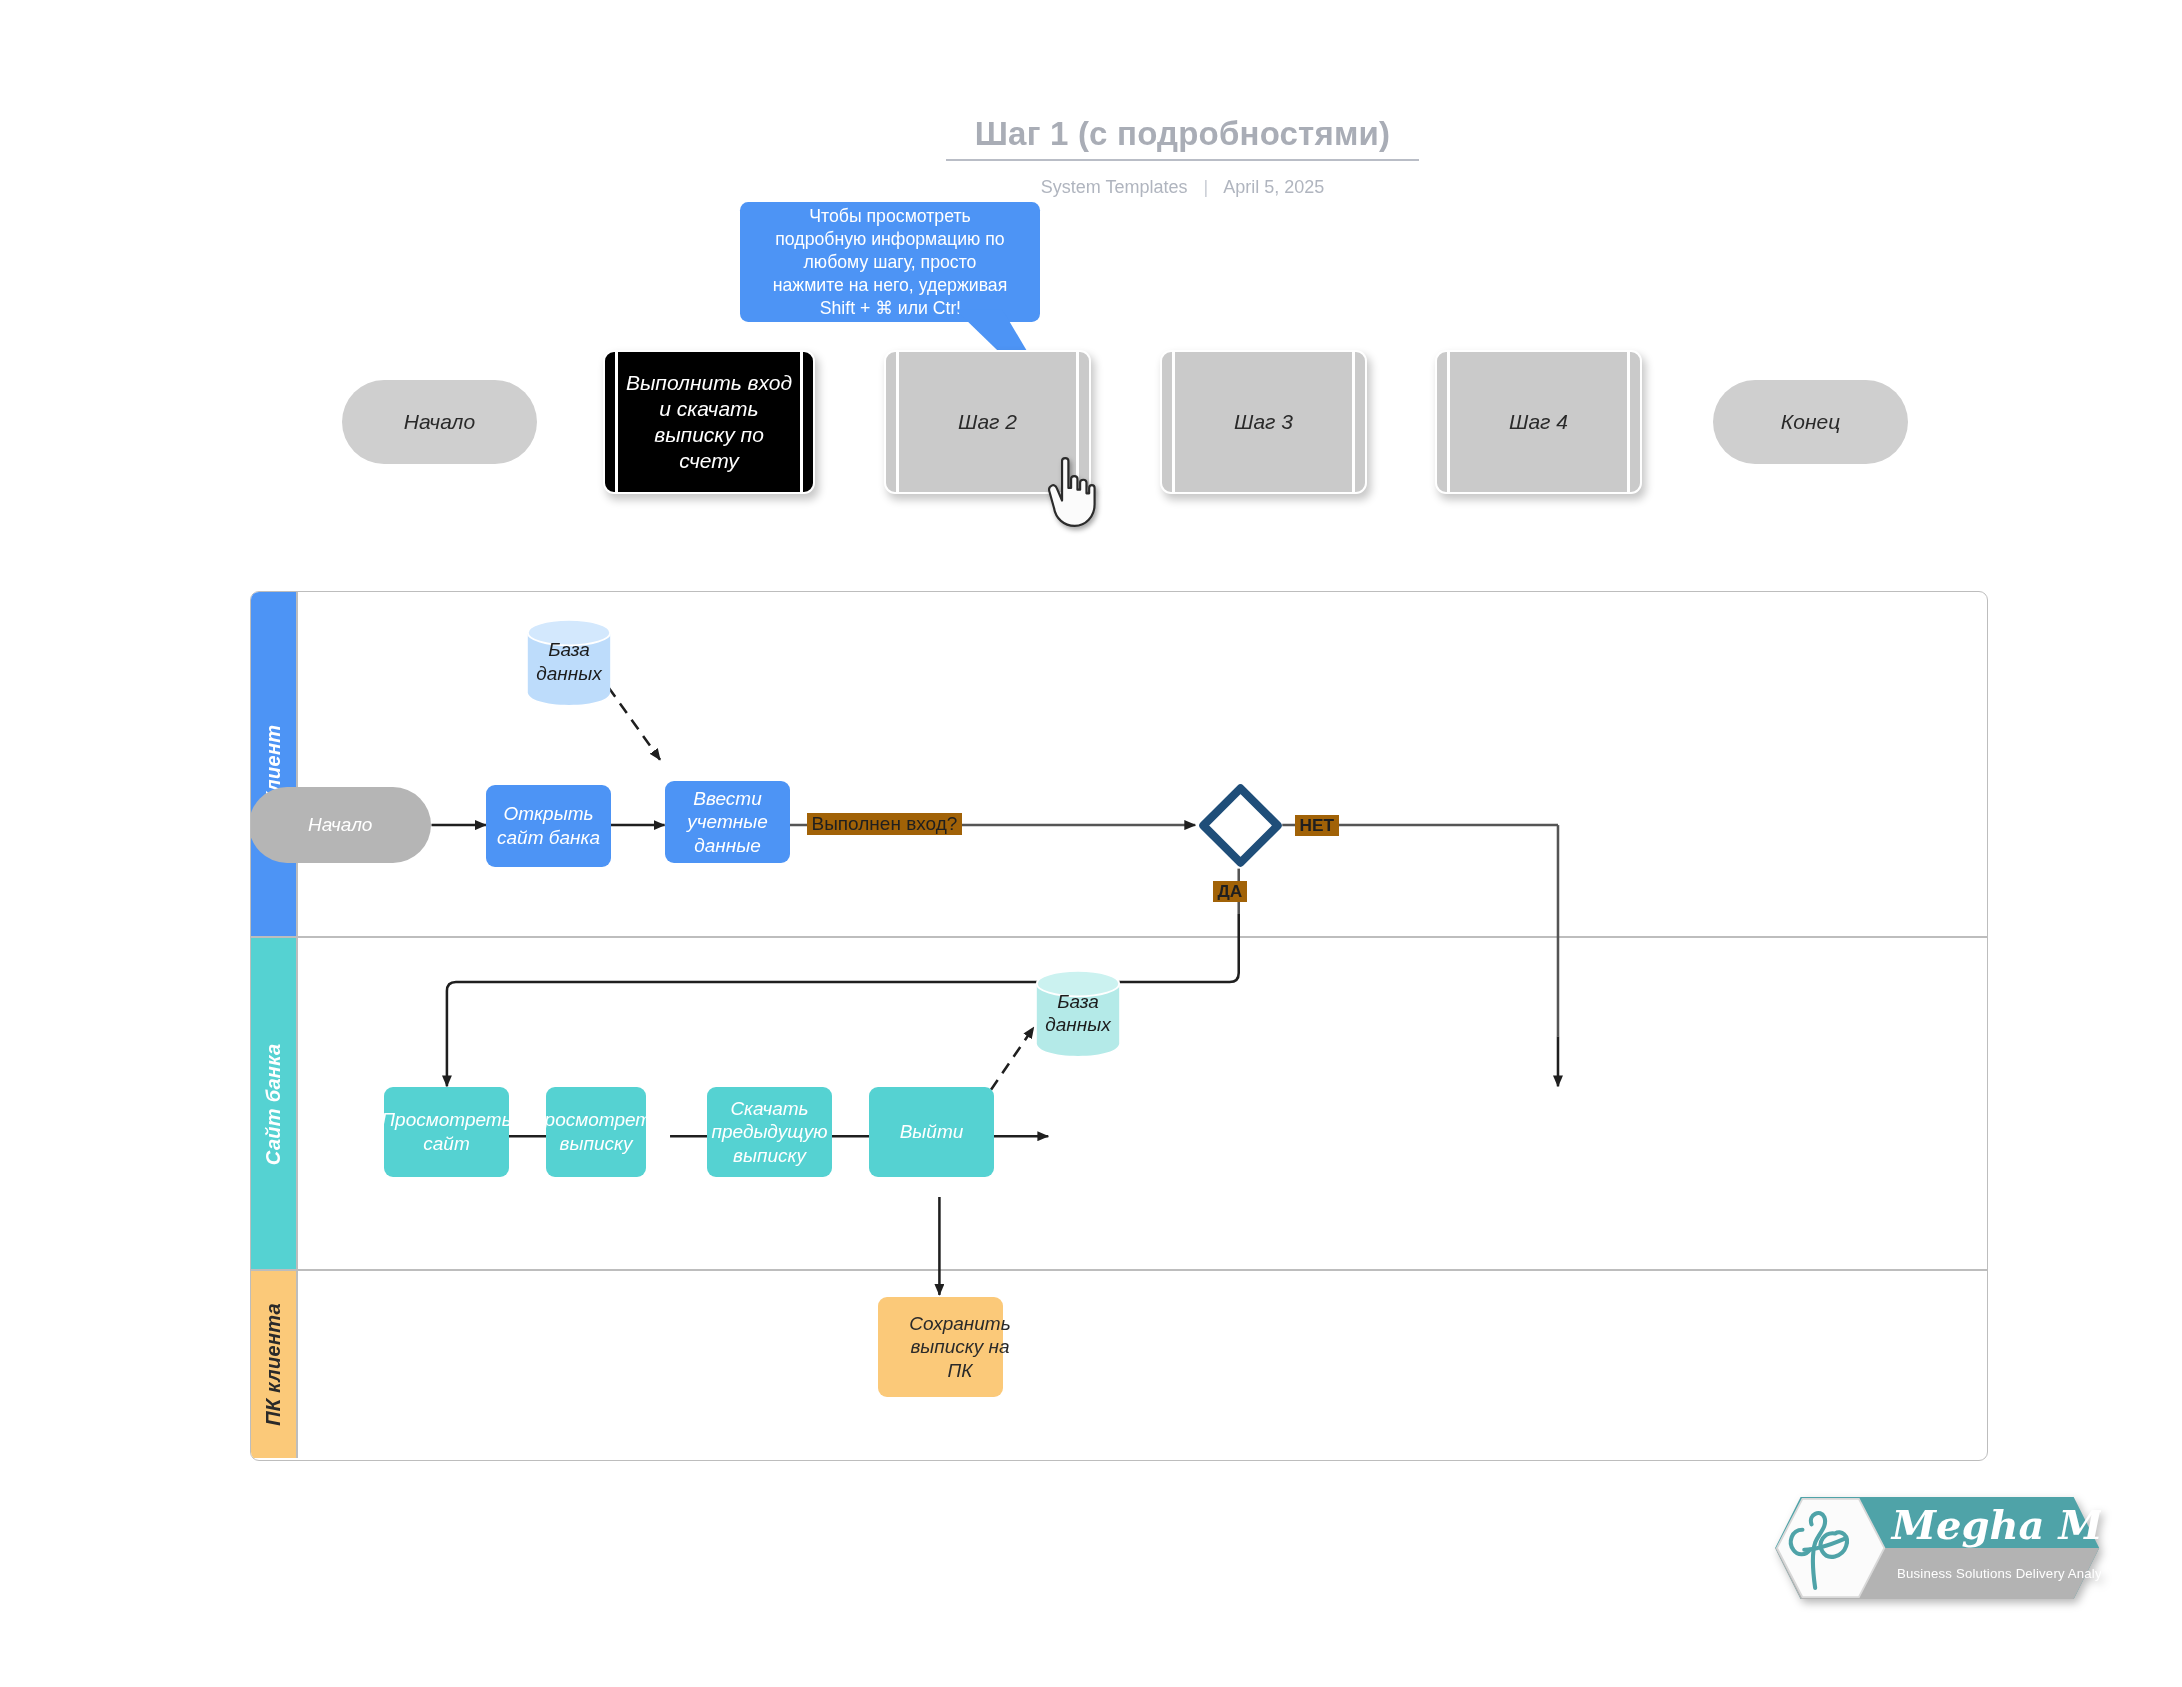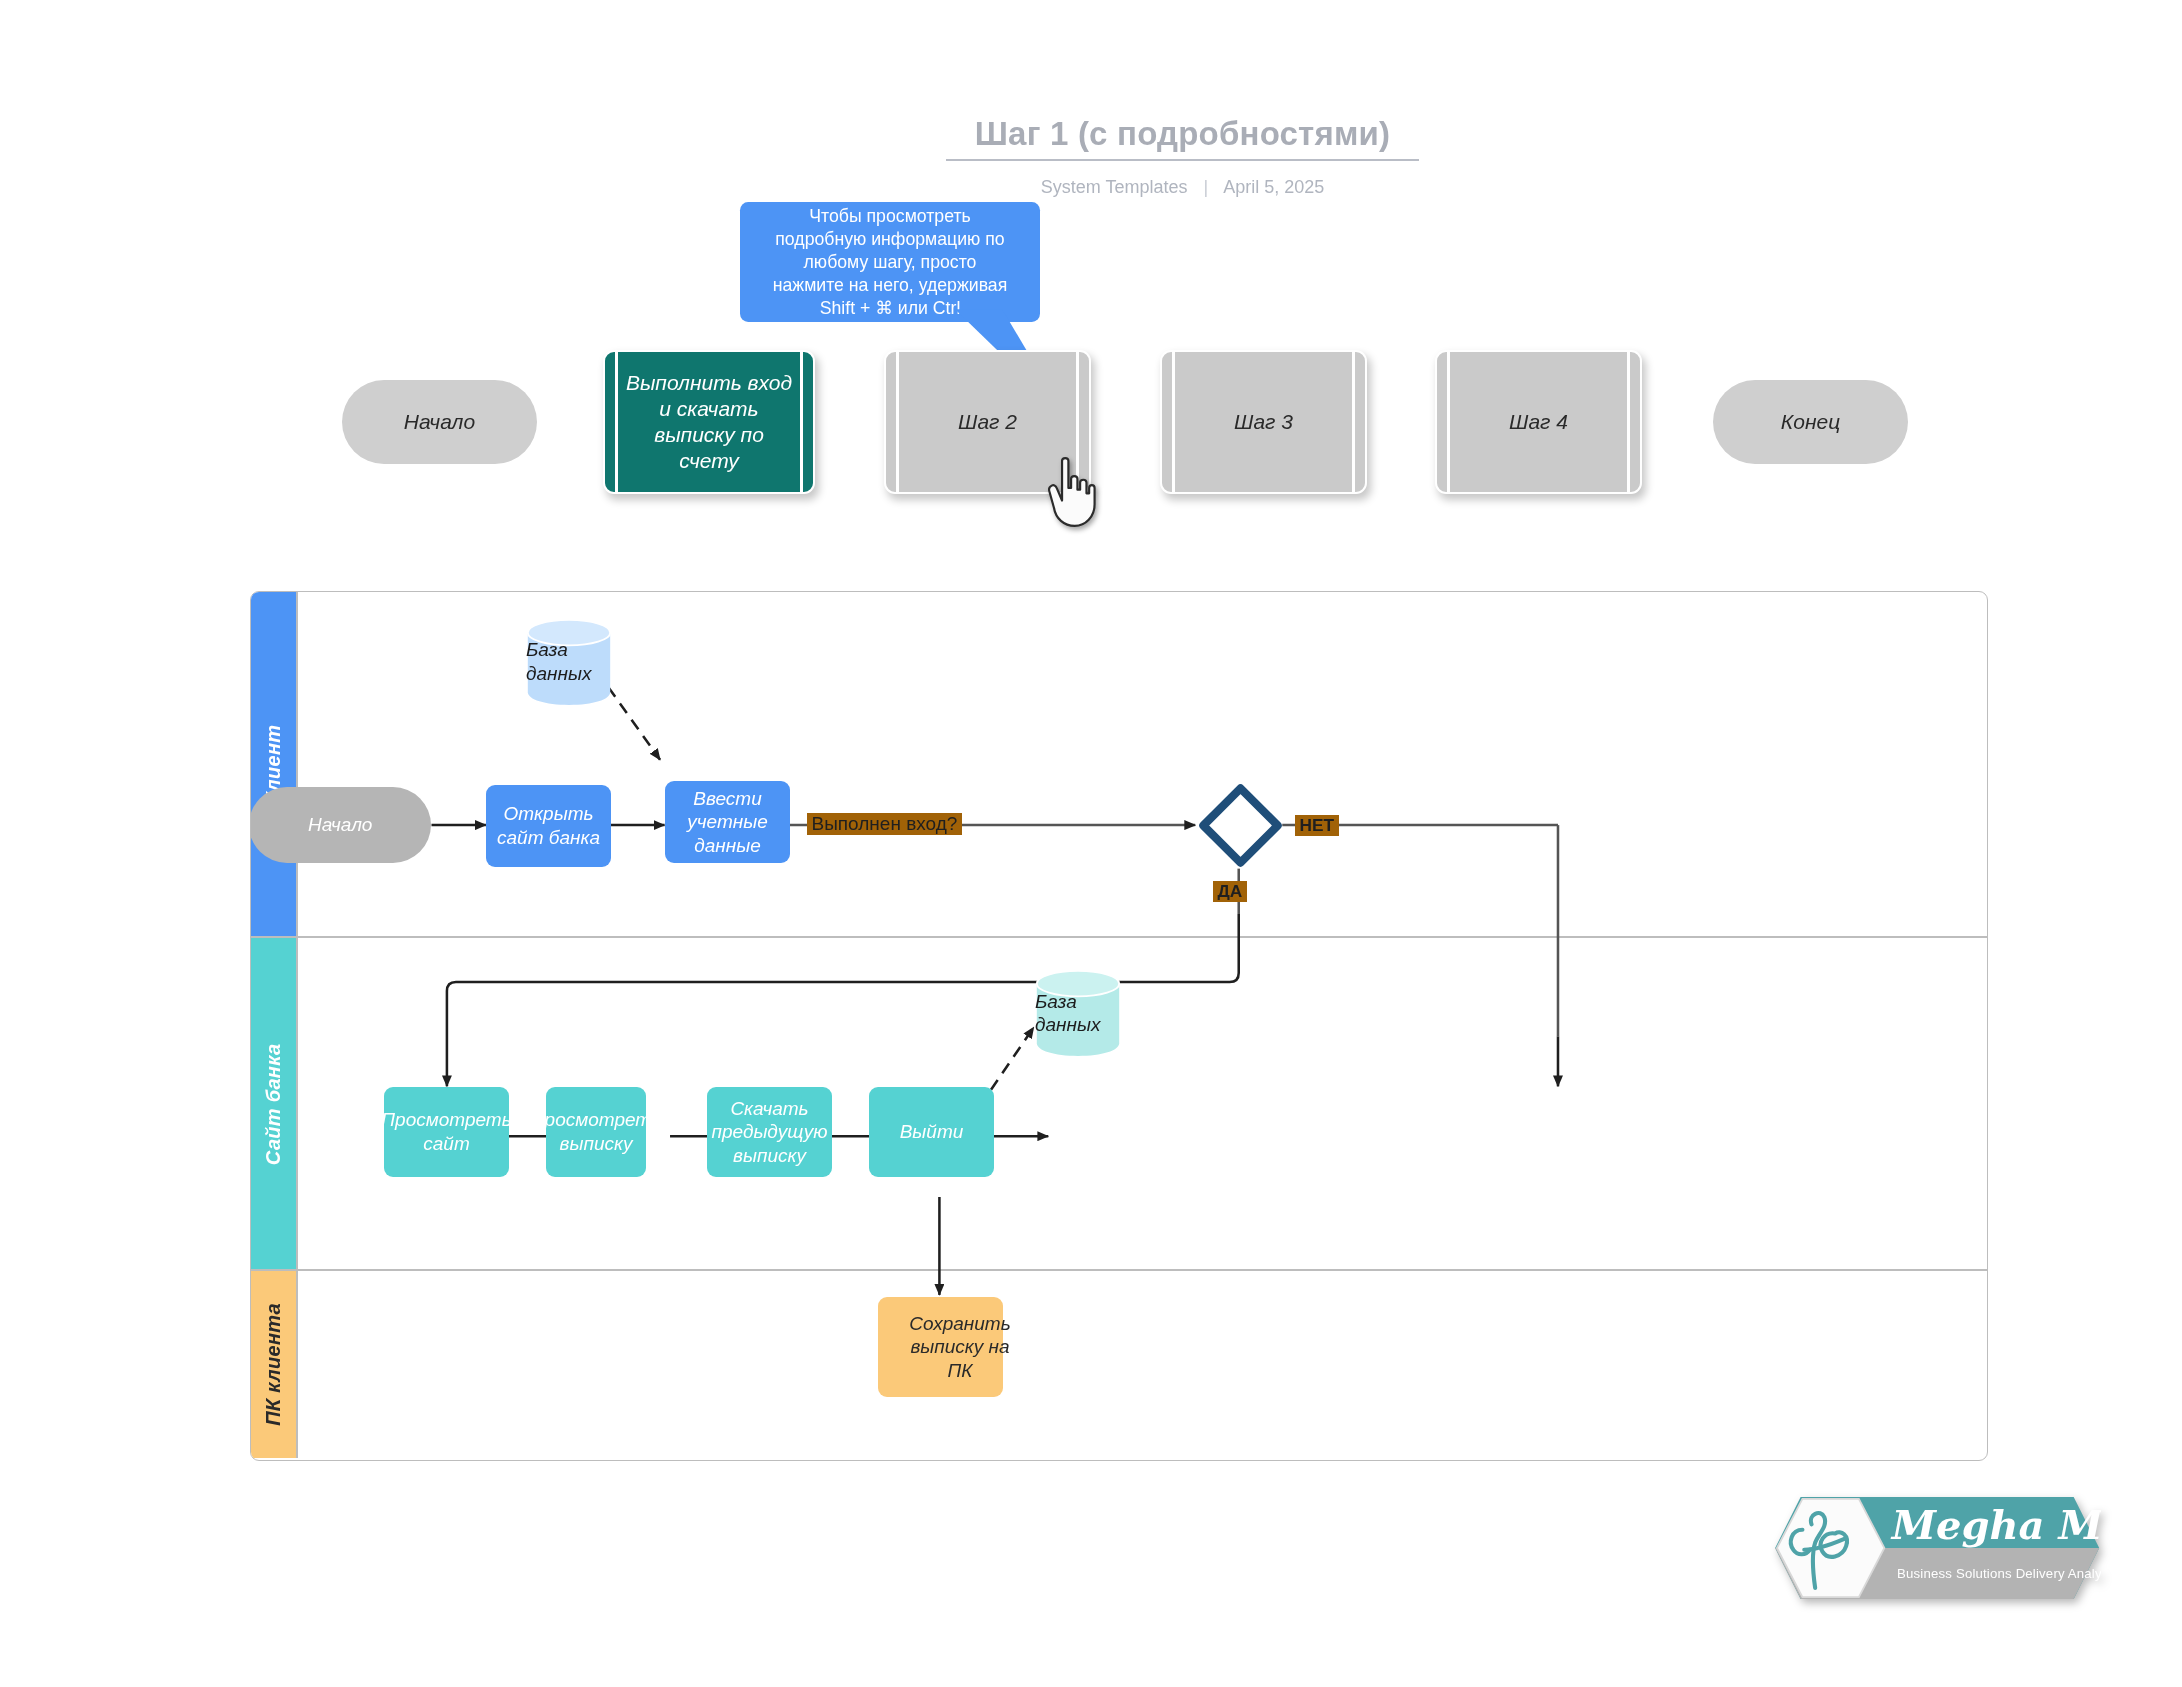--- a/index.html
+++ b/index.html
@@ -118,21 +118,21 @@
   .proc-node .bar-r {
     position: absolute;
     top: 0; bottom: 0;
     width: 2.7px;
     background: #ffffff;
   }
   .proc-node .bar-l { left: 10px; }
   .proc-node .bar-r { right: 10px; }
   .proc-node .label { position: relative; z-index: 2; padding: 0 18px; }
 
-  .node-dark { background: #0f766e; color: #ffffff; }
+  .node-dark { background: #000000; color: #ffffff; }
   .node-grey { background: #cacaca; color: #2a2a2a; }
 
   
   .cursor {
     position: absolute;
     left: 1044px;
     top: 455px;
     width: 56px;
     height: 73px;
     filter: drop-shadow(2.7px 3.6px 2.7px rgba(0,0,0,.35));
@@ -203,21 +203,21 @@
   .f-teal   { background: #55d2d2; color: #ffffff; }
   .f-orange { background: #fbc979; color: #2a2a2a; }
   .f-grey   { background: #b5b5b5; color: #ffffff; border-radius: 42px; }
 
   .db {
     position: absolute;
     font-style: italic;
     font-size: 19px;
     line-height: 23.6px;
     color: #1c1c1c;
-    text-align: left;
+    text-align: center;
   }
   .db .dbtext {
     position: absolute;
     left: 0; right: 0;
     top: 50%;
     transform: translateY(-50%);
   }
 
   .edge-label {
     position: absolute;

